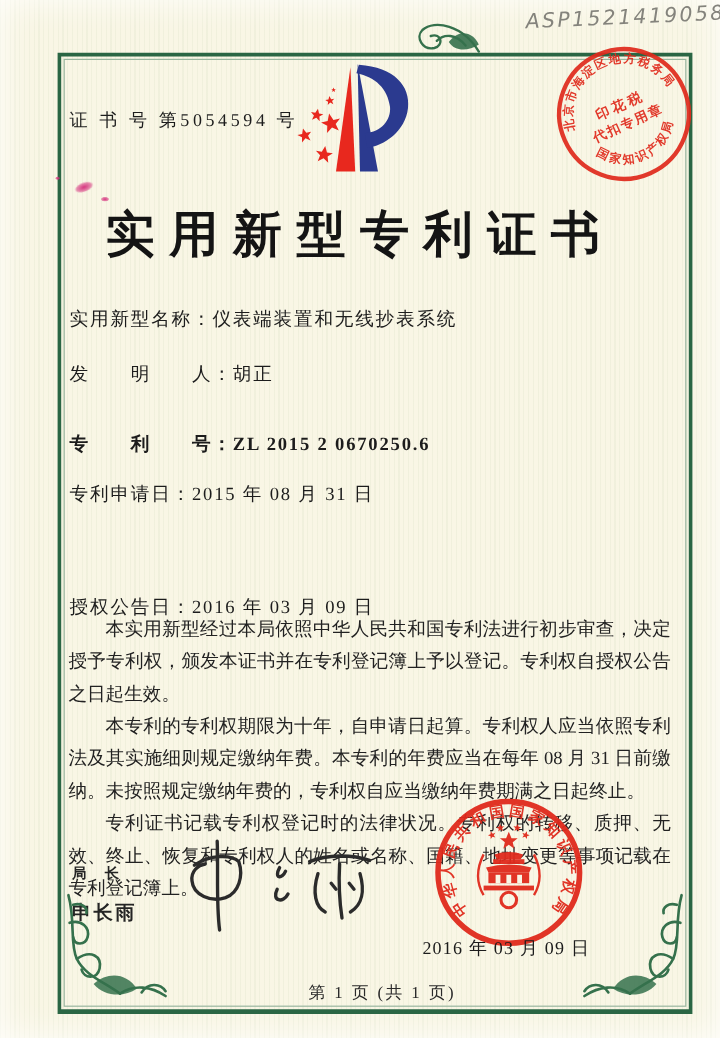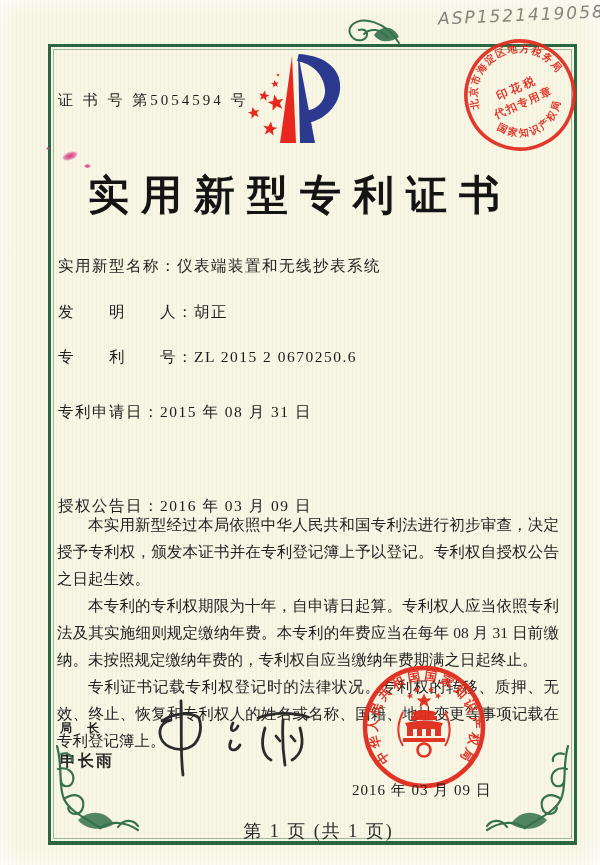--- a/index.html
+++ b/index.html
@@ -38,39 +38,39 @@
     position:absolute; left:0; top:168px; width:600px;
     text-align:center; font-size:41px; font-weight:bold;
     letter-spacing:12px; color:#141414;
   }
   .smudge { position:absolute; background:radial-gradient(ellipse, #d6357f 0%, rgba(214,53,127,0.55) 55%, transparent 75%); border-radius:50%; filter:blur(0.4px); }
   .smudge.a { left:62px; top:152px; width:16px; height:8px; transform:rotate(-20deg); }
   .smudge.b { left:84px; top:164px; width:7px; height:4px; }
   .smudge.c { left:46px; top:147px; width:4px; height:3px; }
 
   .field { position:absolute; left:58px; width:480px; font-size:15.5px; color:#1c1c1c; letter-spacing:1.5px; white-space:nowrap; }
-  .f0 { top:256px; } .f1 { top:302px; } .f2 { top:347px; }
+  .f0 { top:256px; } .f1 { top:302px; } .f2 { top:360px;font-weight:bold; }
   .f3 { top:402px; } .f4 { top:436px; } .f5 { top:496px; }
 
   .body-text {
     position:absolute; left:57px; top:511px; width:502px;
     font-size:15.5px; line-height:27px; color:#222;
     text-align:justify; 
   }
   .body-text p { text-indent:2em; }
 
   .director-block { position:absolute; left:60px; top:720px; font-family:"Liberation Sans", sans-serif; font-weight:bold; color:#242424; }
   .director-title { font-size:12px; letter-spacing:6px; }
   .director-name { font-size:16px; letter-spacing:2px; margin-top:14px; }
   .signature { position:absolute; left:140px; top:690px; width:185px; height:95px; }
 
   .office-seal { position:absolute; left:356px; top:660px; width:136px; height:140px; z-index:2; opacity:0.95; }
   .seal-date { position:absolute; left:352px; top:781px; width:160px; font-size:15px; letter-spacing:1px; color:#1c1c1c; z-index:3; white-space:nowrap; }
 
-  .footer { position:absolute; left:48px; top:819px; width:541px; text-align:center; font-size:18px; letter-spacing:2px; color:#2a2a2a; }
+  .footer { position:absolute; left:48px; top:819px; width:541px; text-align:center; font-size:14px; letter-spacing:2px; color:#2a2a2a; }
 
   .ornament { position:absolute; z-index:1; }
   .orn-top { left:344px; top:12px; width:56px; height:38px; }
   .orn-bl { left:48px; top:740px; width:96px; height:96px; }
   .orn-br { left:481px; top:740px; width:96px; height:96px; transform:scaleX(-1); }
 </style>
 </head>
 <body>
 
 <div class="paper">

